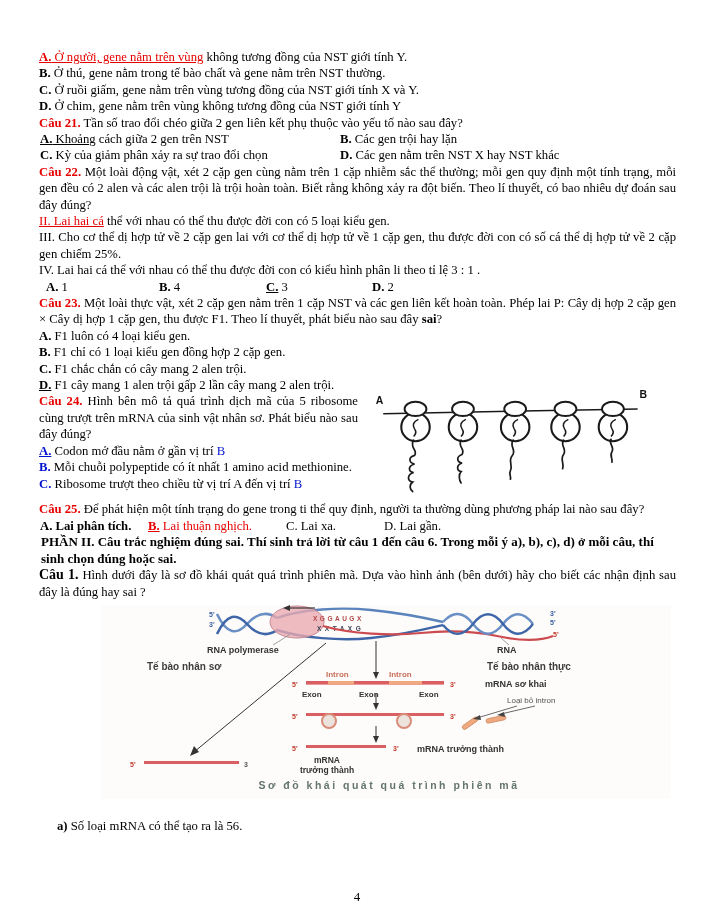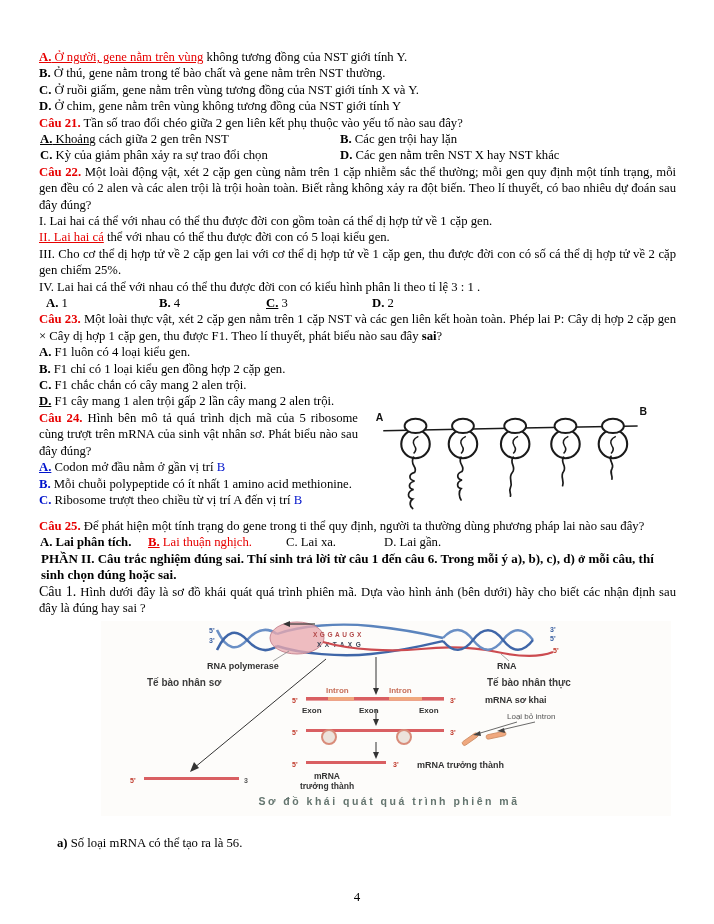--- a/index.html
+++ b/index.html
@@ -10,21 +10,21 @@
   .b{font-weight:bold;}
   .red{color:#e60000;}
   .blue{color:#0013cc;}
   .u{text-decoration:underline;margin-top:44px;}
   .just{text-align:justify;}
   .line{white-space:normal;}
   .optrow{position:relative;height:16.4px;}
   .optrow>span{position:absolute;top:0;white-space:nowrap;}
   .qlabel{font-weight:bold;color:#e60000;}
   .part2{font-weight:bold;font-size:13px;padding-left:2px;}
-  .q1label{font-weight:normal;font-size:14px;}
+  .q1label{font-weight:bold;font-size:14px;}
   .q24block{overflow:visible;}
   .q24block::after{content:"";display:block;clear:both;}
   .figwrap24{float:right;width:290px;height:112px;margin:-4px 22px 0 6px;}
   .figtrans{margin:5px 0 2px 62px;width:570px;background:#fdfcfa;}
   .stmt-a{padding-left:18px;margin-top:19px;}
   .pagenum{position:absolute;left:0;right:0;top:889px;text-align:center;font-size:13px;}
   svg text{font-family:"Liberation Sans","DejaVu Sans",sans-serif;}
 </style>
 </head>
 <body>
@@ -41,21 +41,20 @@
     <div class="optrow">
       <span style="left:1px"><span class="u"><span class="b">A.</span><span> Khoảng</span></span><span> cách giữa 2 gen trên NST</span></span>
       <span style="left:301px"><span class="b">B.</span><span> Các gen trội hay lặn</span></span>
     </div>
     <div class="optrow">
       <span style="left:1px"><span class="b">C.</span><span> Kỳ của giảm phân xảy ra sự trao đổi chọn</span></span>
       <span style="left:301px"><span class="b">D.</span><span> Các gen nằm trên NST X hay NST khác</span></span>
     </div>
 
     <div class="line just"><span class="qlabel">Câu 22.</span><span> Một loài động vật, xét 2 cặp gen cùng nằm trên 1 cặp nhiễm sắc thể thường; mỗi gen quy định một tính trạng, mỗi gen đều có 2 alen và các alen trội là trội hoàn toàn. Biết rằng không xảy ra đột biến. Theo lí thuyết, có bao nhiêu dự đoán sau đây đúng?</span></div>
-    <div class="line">I. Lai hai cá thể với nhau có thể thu được đời con gồm toàn cá thể dị hợp tử về 1 cặp gen.</div>
     <div class="line"><span class="red u">II. Lai hai cá</span><span> thể với nhau có thể thu được đời con có 5 loại kiểu gen.</span></div>
     <div class="line just">III. Cho cơ thể dị hợp tử về 2 cặp gen lai với cơ thể dị hợp tử về 1 cặp gen, thu được đời con có số cá thể dị hợp tử về 2 cặp gen chiếm 25%.</div>
     <div class="line">IV. Lai hai cá thể với nhau có thể thu được đời con có kiểu hình phân li theo tỉ lệ 3 : 1 .</div>
     <div class="optrow">
       <span style="left:7px"><span class="b">A.</span><span> 1</span></span>
       <span style="left:120px"><span class="b">B.</span><span> 4</span></span>
       <span style="left:227px"><span class="b u">C.</span><span> 3</span></span>
       <span style="left:333px"><span class="b">D.</span><span> 2</span></span>
     </div>
 

